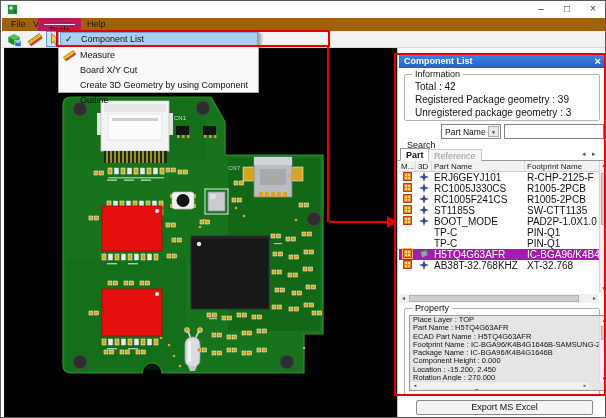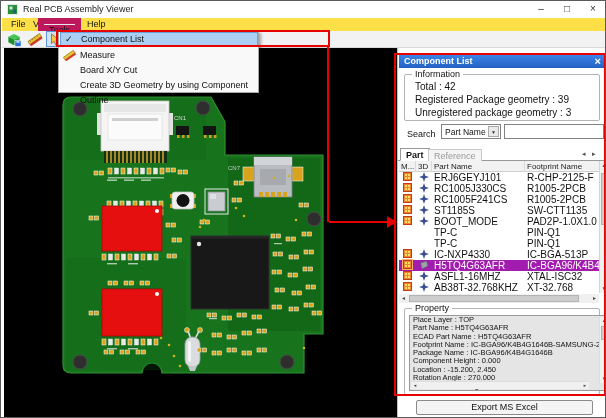--- a/index.html
+++ b/index.html
@@ -5,21 +5,21 @@
   html,body{margin:0;padding:0;background:#888;}
   *{box-sizing:border-box;font-family:"Liberation Sans",sans-serif;}
   #win{position:relative;width:606px;height:418px;background:#fff;border:1px solid #5a5a5a;overflow:hidden;}
   
   #titlebar{position:absolute;left:0;top:0;width:100%;height:17px;background:#fff;}
   #appicon{position:absolute;left:6px;top:3px;width:11px;height:11px;}
   #apptitle{position:absolute;left:22px;top:3px;font-size:9px;color:#222;}
   .winctl{position:absolute;top:0;width:24px;height:16px;text-align:center;font-size:10px;color:#333;line-height:16px;}
   #btn-min{left:528px;} #btn-max{left:554px;} #btn-close{left:580px;}
   
-  #menubar{position:absolute;left:1px;top:17px;width:604px;height:13px;background:#fde047;font-size:9px;color:#111;}
+  #menubar{position:absolute;left:1px;top:17px;width:604px;height:13px;background:#a16207;font-size:9px;color:#111;}
   .mitem{position:absolute;top:0;height:13px;line-height:13px;padding:0 5px;}
   #m-file{left:4px;} #m-view{left:26px;} #m-tools{left:36px;background:#e7e7e7;border:6px solid #be185d;} #m-help{left:80px;}
   
   #toolbar{position:absolute;left:1px;top:30px;width:604px;height:17px;background:#f2f2f2;border-bottom:1px solid #d9d9d9;}
   .tbtn{position:absolute;top:0px;width:18px;height:16px;padding:1px;}
   .tbtn.active{background:#cfe4f7;border:1px solid #5d94d6;}
   
   #dropdown{position:absolute;left:57px;top:30px;width:201px;height:62px;background:#f9f9f9;border:1px solid #a7a7a7;box-shadow:2px 2px 3px rgba(0,0,0,.35);z-index:20;}
   .ditem{position:absolute;left:1px;width:198px;height:15px;font-size:9px;color:#111;line-height:15px;}
   .ditem .dlabel{position:absolute;left:20px;top:0;}
@@ -29,21 +29,21 @@
   
   #viewport{position:absolute;left:3px;top:47px;width:393px;height:370px;background:#000;}
   
   #panel{position:absolute;left:396px;top:47px;width:209px;height:370px;background:#fff;border-left:1px solid #c0c0c0;font-size:9px;color:#111;}
   #ptitle{position:absolute;left:1px;top:6px;width:207px;height:14px;background:linear-gradient(#3d86e8,#2361c4);color:#fff;font-weight:bold;font-size:9px;line-height:14px;padding-left:5px;}
   #pclose{position:absolute;right:5px;top:0;color:#fff;font-size:11px;line-height:14px;}
   .gbox{position:absolute;border:1px solid #b4b4b4;border-radius:2px;}
   .glabel{position:absolute;left:7px;top:-6px;background:#fff;padding:0 3px;font-size:9px;}
   #infobox{left:6px;top:26px;width:196px;height:47px;}
   .infoline{position:absolute;left:10px;font-size:10px;}
-  #search-label{position:absolute;left:9px;top:81px;}
+  #search-label{position:absolute;left:9px;top:92px;}
   #combo{position:absolute;left:43px;top:76px;width:60px;height:15px;border:1px solid #828282;background:#fff;}
   #combo .cval{position:absolute;left:3px;top:2px;font-size:8.5px;}
   #combo .cbtn{position:absolute;right:1px;top:1px;width:11px;height:11px;background:#e9e9e9;border:1px solid #aaa;font-size:5px;text-align:center;line-height:11px;color:#333;}
   #searchbox{position:absolute;left:106px;top:76px;width:100px;height:15px;border:1px solid #828282;font-size:9px;padding:0 2px;outline:none;}
   
   #tabs{position:absolute;left:0;top:100px;width:209px;height:13px;border-bottom:1px solid #989898;}
   .tab{position:absolute;top:1px;height:12px;line-height:12px;padding:0 5px;font-size:9px;}
   #tab-part{left:2px;border:1px solid #989898;border-bottom:1px solid #fff;background:#fff;font-weight:bold;top:0;height:13px;}
   #tab-ref{left:30px;color:#9a9a9a;border:1px solid #c9c9c9;border-bottom:none;background:#f4f4f4;}
   .tabarrow{position:absolute;top:2px;font-size:7px;color:#555;}
@@ -94,21 +94,20 @@
 
 <div id="win">
 
   <div id="titlebar">
     <svg id="appicon" viewBox="0 0 11 11">
         <rect width="11" height="11" fill="#e8e8e8"></rect>
         <rect x="1" y="1" width="9" height="9" fill="#2a8f3c"></rect>
         <rect x="2.5" y="2.5" width="3" height="3" fill="#cfe9d4"></rect>
         <rect x="6.5" y="5.5" width="2.5" height="3.5" fill="#1c5f82"></rect>
       </svg>
-    <span id="apptitle">Real PCB Assembly Viewer</span>
     <span class="winctl" id="btn-min">–</span>
     <span class="winctl" id="btn-max">□</span>
     <span class="winctl" id="btn-close">×</span>
   </div>
 
   <div id="menubar">
     <span class="mitem" id="m-file">File</span>
     <span class="mitem" id="m-view">View</span>
     <span class="mitem" id="m-tools">Tools</span>
     <span class="mitem" id="m-help">Help</span>
@@ -459,55 +458,31 @@
           <span class="c-3d"></span>
         <span class="c-part">TP-C</span>
         <span class="c-foot">PIN-Q1</span>
       </div>
       <div class="trow">
         <span class="c-m"></span>
           <span class="c-3d"></span>
         <span class="c-part">TP-C</span>
         <span class="c-foot">PIN-Q1</span>
       </div>
-      <div class="trow">
-        <span class="c-m">
-            <span class="micon"></span>
-          </span>
-        <span class="c-3d">
-            <svg width="10" height="10" viewBox="0 0 11 11">
-              <path d="M5.5 0L6.9 4.1 11 5.5 6.9 6.9 5.5 11 4.1 6.9 0 5.5 4.1 4.1Z" fill="#3b4e91"></path>
-            </svg>
-          </span>
-        <span class="c-part">IC-NXP4330</span>
-        <span class="c-foot">IC-BGA-513P</span>
-      </div>
       <div class="trow sel">
         <span class="c-m">
             <span class="micon"></span>
           </span>
         <span class="c-3d">
             <svg width="10" height="10" viewBox="0 0 10 10">
               <polygon points="1.5,3 7.5,1 9,6 3,9" fill="#9aa1a8" stroke="#5c6166" stroke-width="0.7"></polygon>
             </svg>
           </span>
         <span class="c-part">H5TQ4G63AFR</span>
         <span class="c-foot">IC-BGA96/K4B4G1646B-SAMSUNG-2PCB</span>
-      </div>
-      <div class="trow">
-        <span class="c-m">
-            <span class="micon"></span>
-          </span>
-        <span class="c-3d">
-            <svg width="10" height="10" viewBox="0 0 11 11">
-              <path d="M5.5 0L6.9 4.1 11 5.5 6.9 6.9 5.5 11 4.1 6.9 0 5.5 4.1 4.1Z" fill="#3b4e91"></path>
-            </svg>
-          </span>
-        <span class="c-part">ASFL1-16MHZ</span>
-        <span class="c-foot">XTAL-ISC32</span>
       </div>
       <div class="trow">
         <span class="c-m">
             <span class="micon"></span>
           </span>
         <span class="c-3d">
             <svg width="10" height="10" viewBox="0 0 11 11">
               <path d="M5.5 0L6.9 4.1 11 5.5 6.9 6.9 5.5 11 4.1 6.9 0 5.5 4.1 4.1Z" fill="#3b4e91"></path>
             </svg>
           </span>

